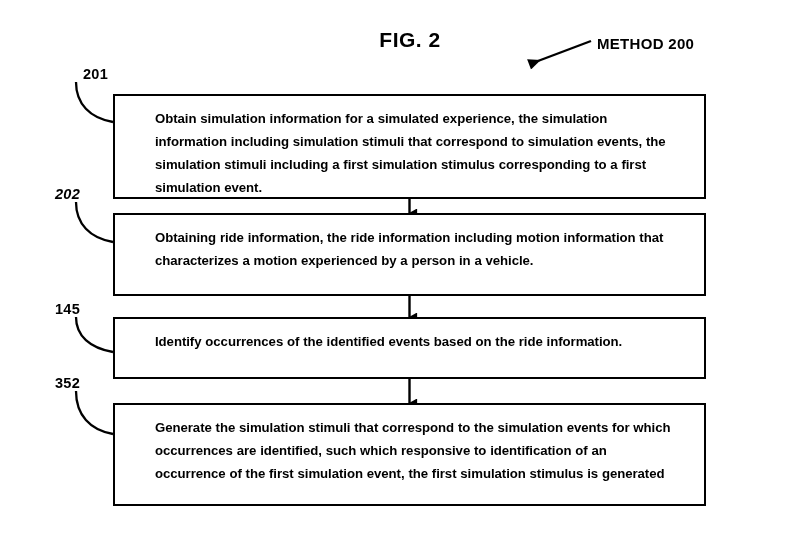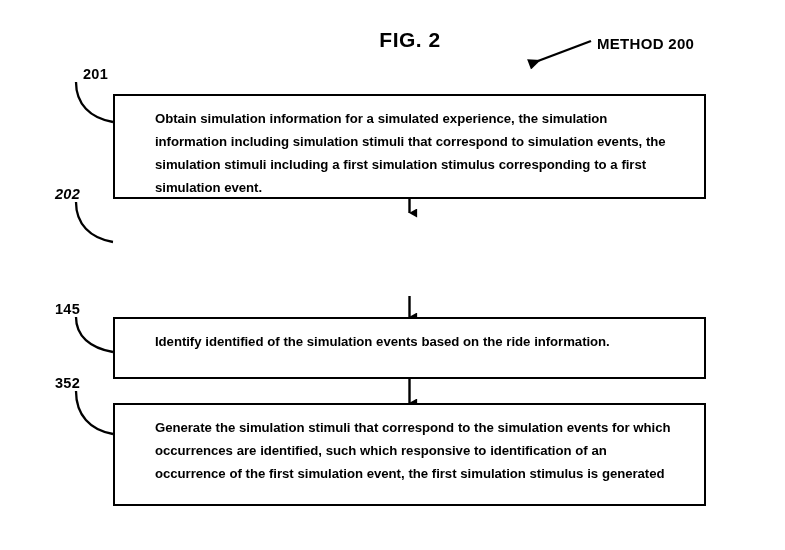--- a/index.html
+++ b/index.html
@@ -126,22 +126,25 @@
 
   <div class="ref-num" id="ref-201">201</div>
   <div class="ref-num" id="ref-202">202</div>
   <div class="ref-num" id="ref-203">145</div>
   <div class="ref-num" id="ref-204">352</div>
 
   <div class="flow-box" id="box-201">
     <div class="flow-box-text">Obtain simulation information for a simulated experience, the simulation information including simulation stimuli that correspond to simulation events, the simulation stimuli including a first simulation stimulus corresponding to a first simulation event.</div>
   </div>
 
+  <div class="flow-box" id="box-202">
+    <div class="flow-box-text">Obtaining ride information, the ride information including motion information that characterizes a motion experienced by a person in a vehicle.</div>
+  </div>
 
   <div class="flow-box" id="box-203">
-    <div class="flow-box-text">Identify identified of the simulation events based on the ride information.</div>
+    <div class="flow-box-text">Identify occurrences of the identified events based on the ride information.</div>
   </div>
 
   <div class="flow-box" id="box-204">
     <div class="flow-box-text">Generate the simulation stimuli that correspond to the simulation events for which occurrences are identified, such which responsive to identification of an occurrence of the first simulation event, the first simulation stimulus is generated</div>
   </div>
 
 </div>
 
 </body></html>

